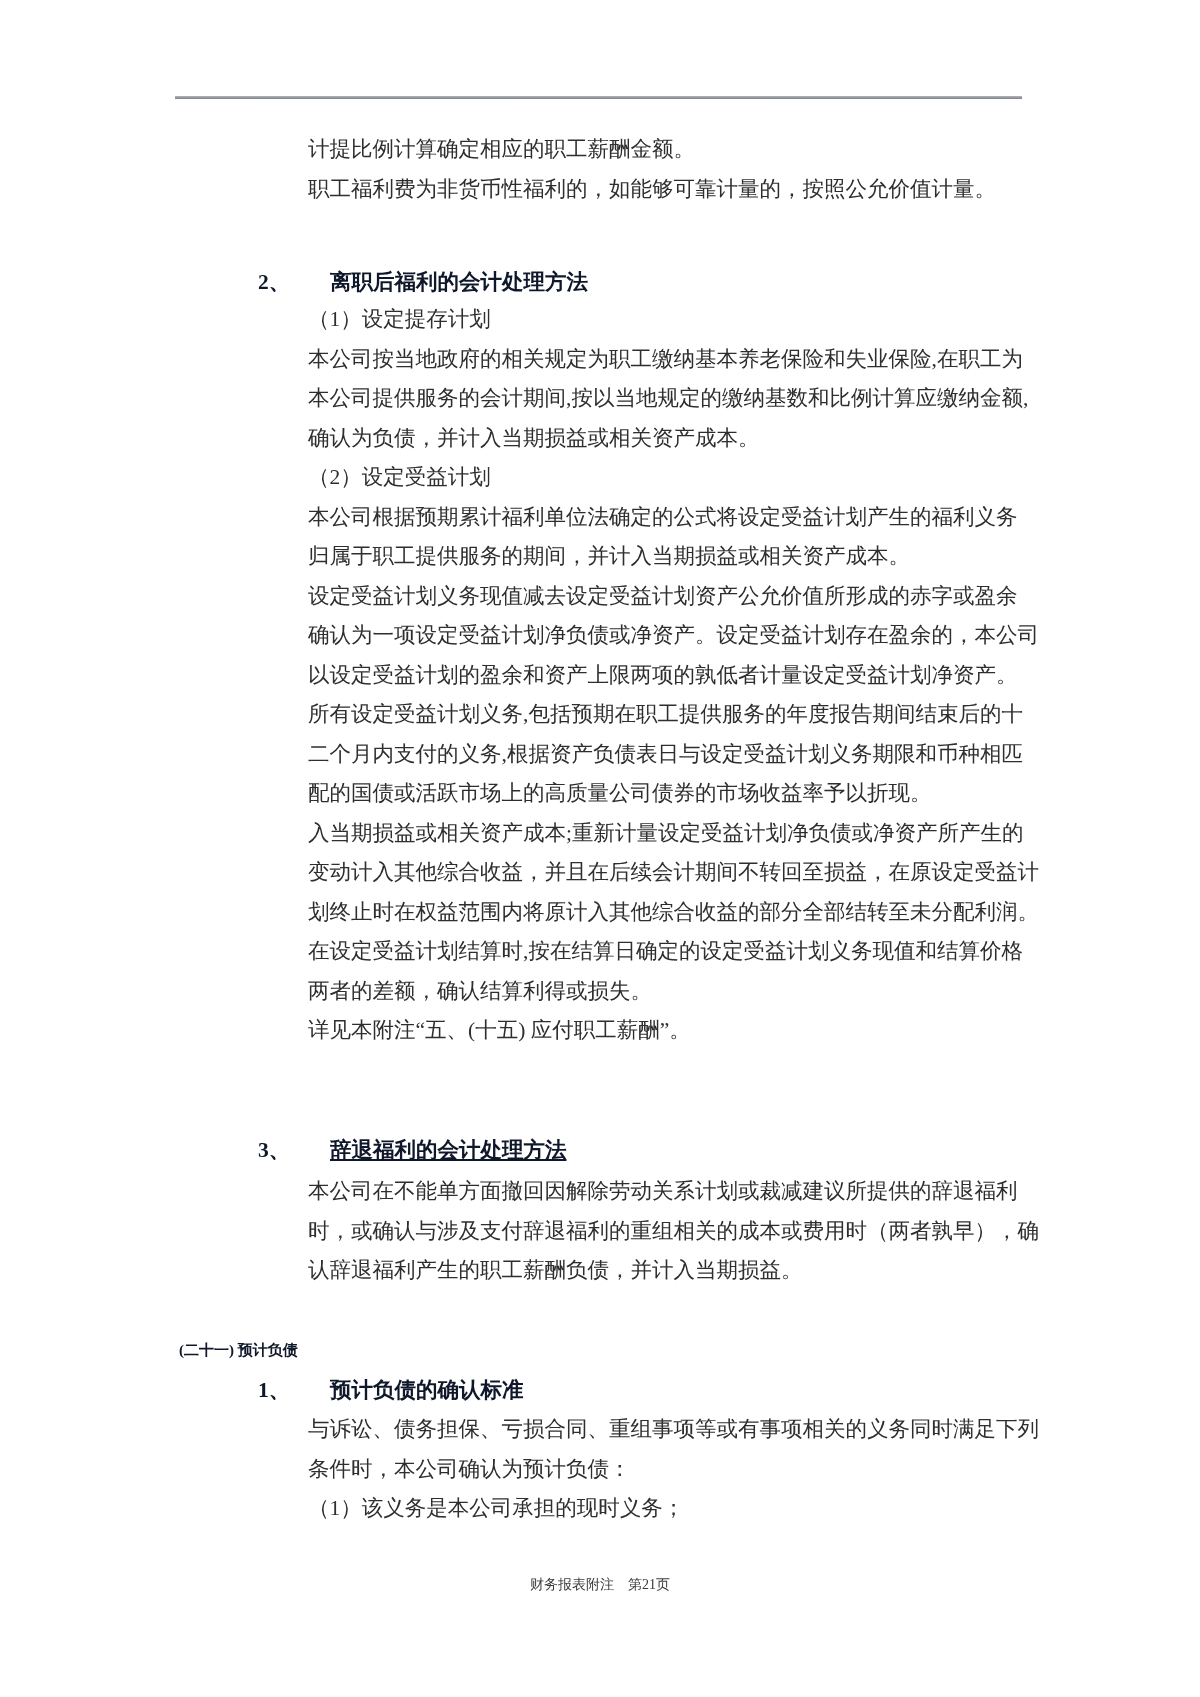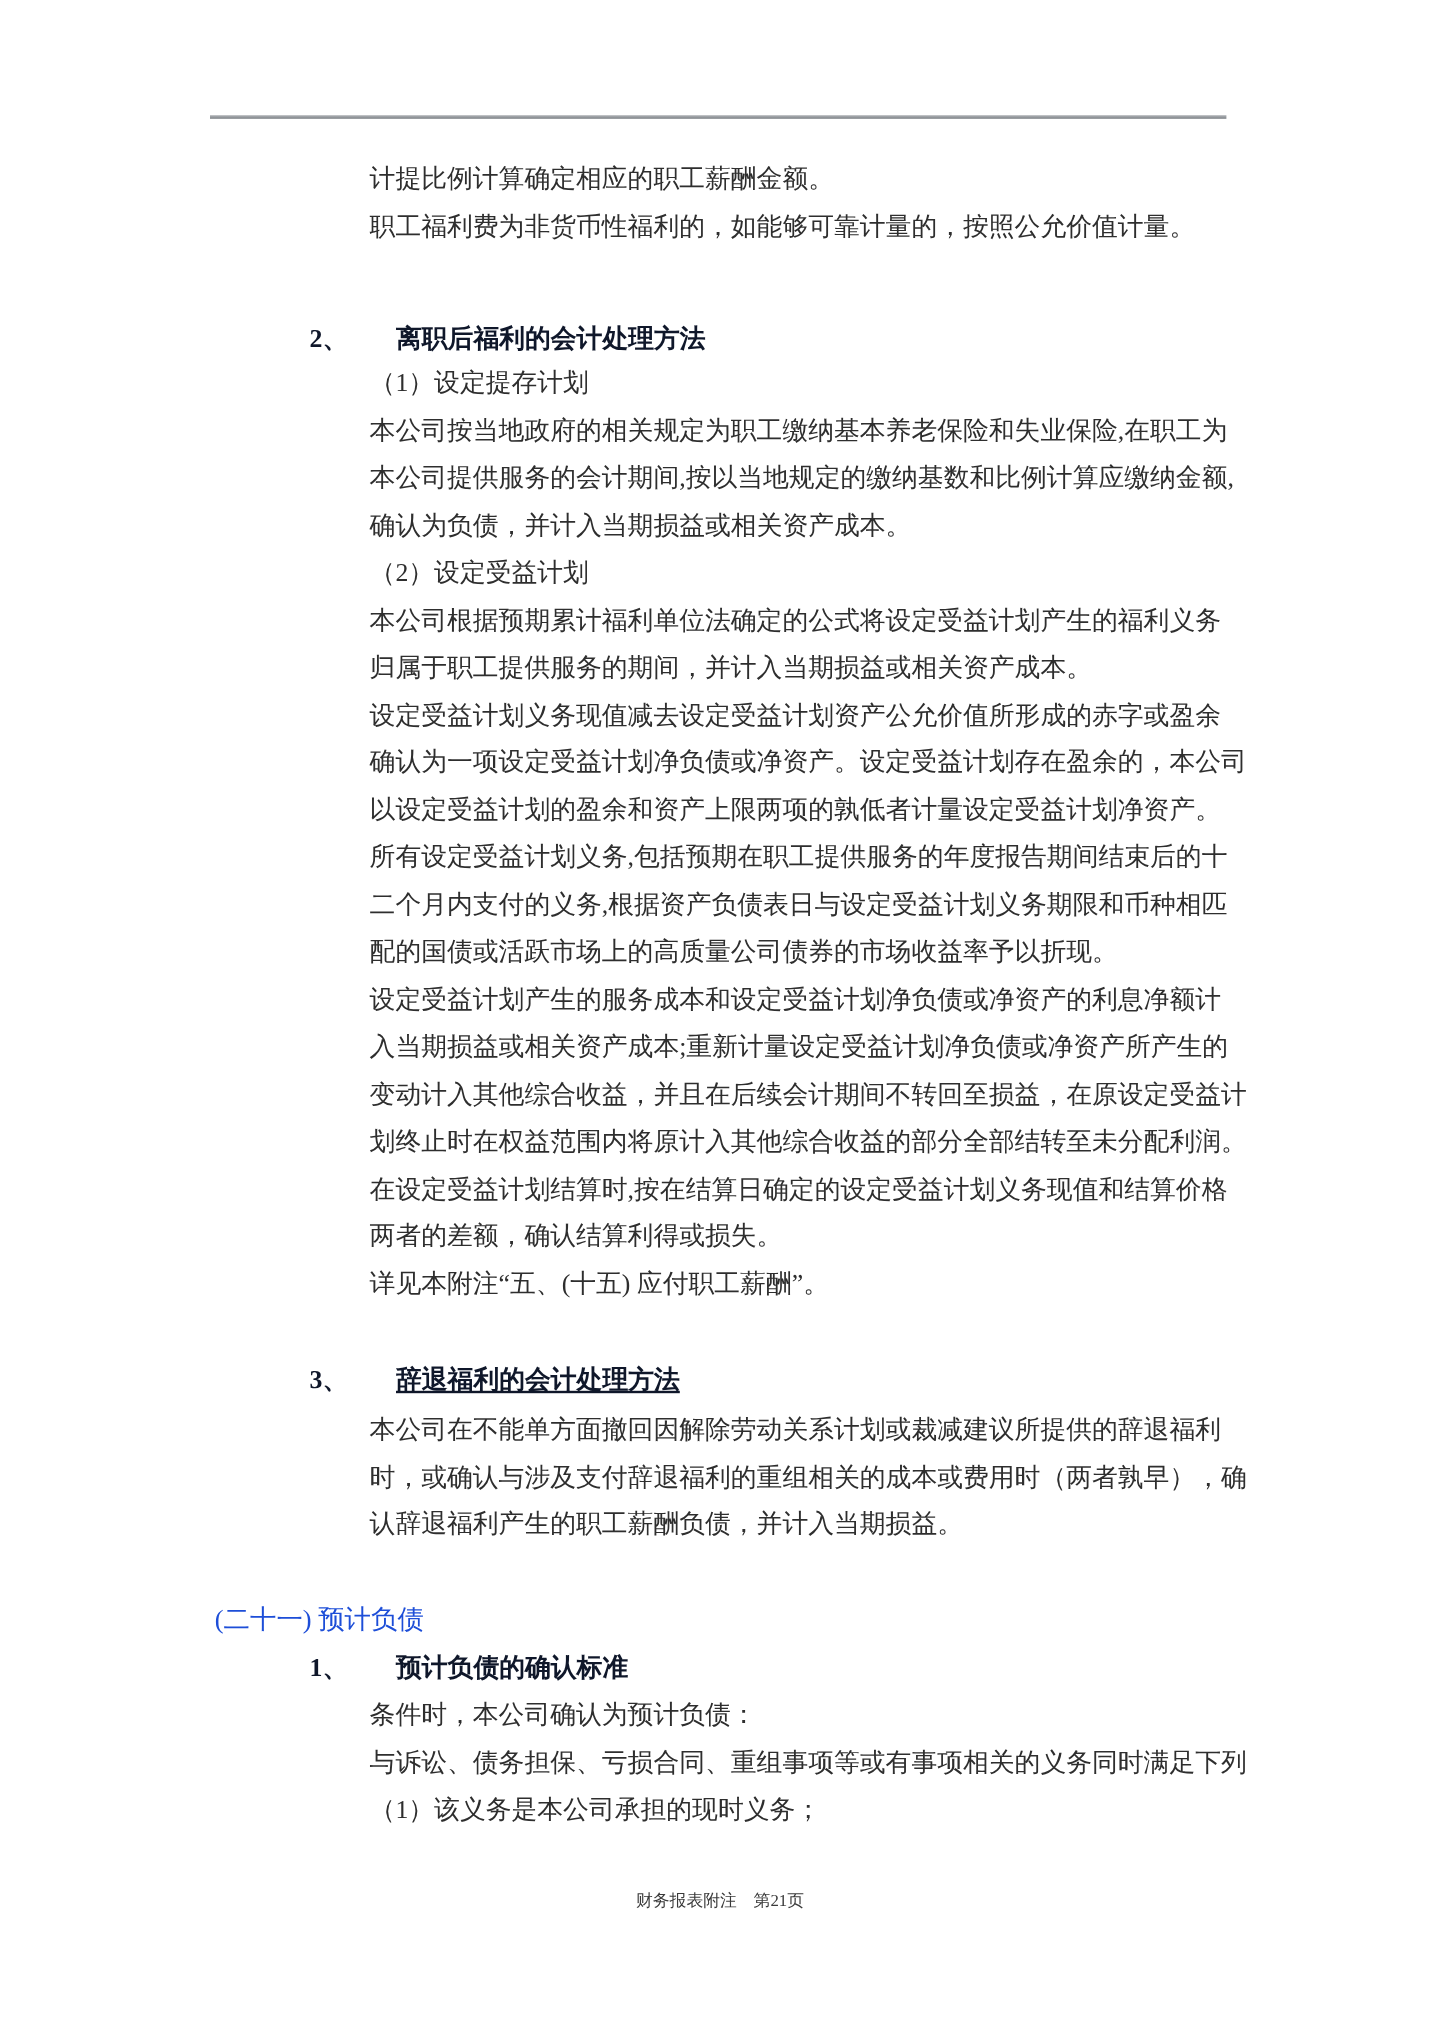--- a/index.html
+++ b/index.html
@@ -18,21 +18,21 @@
       top: 96px;
       width: 847px;
       height: 3px;
       background: linear-gradient(to bottom, #b2b5b8, #7d8287);
     }
     .block { position: absolute; }
     .body-text { font-size: 21.5px; line-height: 39.5px; }
     .tline { white-space: nowrap; }
     .heading-row { font-size: 21.5px; line-height: 40px; font-weight: bold; color: #0f172a; white-space: nowrap; }
     .heading-num { display: inline-block; width: 72px; }
-    .section-heading { font-size: 22px; line-height: 40px; font-weight: normal; color: #1d4ed8; white-space: nowrap; }
+    .section-heading { font-size: 15px; line-height: 40px; font-weight: bold; color: #0f172a; white-space: nowrap; }
     .footer {
       position: absolute;
       left: 0; right: 0;
       top: 1572px;
       text-align: center;
       font-size: 14px;
       line-height: 26px;
       color: #3a3a3a;
       white-space: pre;
     }
@@ -60,21 +60,20 @@
     <div class="tline">确认为负债，并计入当期损益或相关资产成本。</div>
     <div class="tline">（2）设定受益计划</div>
     <div class="tline">本公司根据预期累计福利单位法确定的公式将设定受益计划产生的福利义务</div>
     <div class="tline">归属于职工提供服务的期间，并计入当期损益或相关资产成本。</div>
     <div class="tline">设定受益计划义务现值减去设定受益计划资产公允价值所形成的赤字或盈余</div>
     <div class="tline">确认为一项设定受益计划净负债或净资产。设定受益计划存在盈余的，本公司</div>
     <div class="tline">以设定受益计划的盈余和资产上限两项的孰低者计量设定受益计划净资产。</div>
     <div class="tline">所有设定受益计划义务,包括预期在职工提供服务的年度报告期间结束后的十</div>
     <div class="tline">二个月内支付的义务,根据资产负债表日与设定受益计划义务期限和币种相匹</div>
     <div class="tline">配的国债或活跃市场上的高质量公司债券的市场收益率予以折现。</div>
-    <div class="tline">设定受益计划产生的服务成本和设定受益计划净负债或净资产的利息净额计</div>
     <div class="tline">入当期损益或相关资产成本;重新计量设定受益计划净负债或净资产所产生的</div>
     <div class="tline">变动计入其他综合收益，并且在后续会计期间不转回至损益，在原设定受益计</div>
     <div class="tline">划终止时在权益范围内将原计入其他综合收益的部分全部结转至未分配利润。</div>
     <div class="tline">在设定受益计划结算时,按在结算日确定的设定受益计划义务现值和结算价格</div>
     <div class="tline">两者的差额，确认结算利得或损失。</div>
     <div class="tline">详见本附注“五、(十五) 应付职工薪酬”。</div>
   </div>
 
   <div class="block heading-row" style="left:258px; top:1130px;text-decoration:underline;">
     <span class="heading-num">3、</span><span>辞退福利的会计处理方法</span>
@@ -86,20 +85,20 @@
     <div class="tline">认辞退福利产生的职工薪酬负债，并计入当期损益。</div>
   </div>
 
   <div class="block section-heading" style="left:179px; top:1330px;">(二十一) 预计负债</div>
 
   <div class="block heading-row" style="left:258px; top:1370px;">
     <span class="heading-num">1、</span><span>预计负债的确认标准</span>
   </div>
 
   <div class="block body-text" style="left:308px; top:1410px;">
+    <div class="tline">与诉讼、债务担保、亏损合同、重组事项等或有事项相关的义务同时满足下列</div>
     <div class="tline">条件时，本公司确认为预计负债：</div>
-    <div class="tline">与诉讼、债务担保、亏损合同、重组事项等或有事项相关的义务同时满足下列</div>
     <div class="tline">（1）该义务是本公司承担的现时义务；</div>
   </div>
 
   <div class="footer">财务报表附注　第21页</div>
 
 </div>
 
 </body></html>

